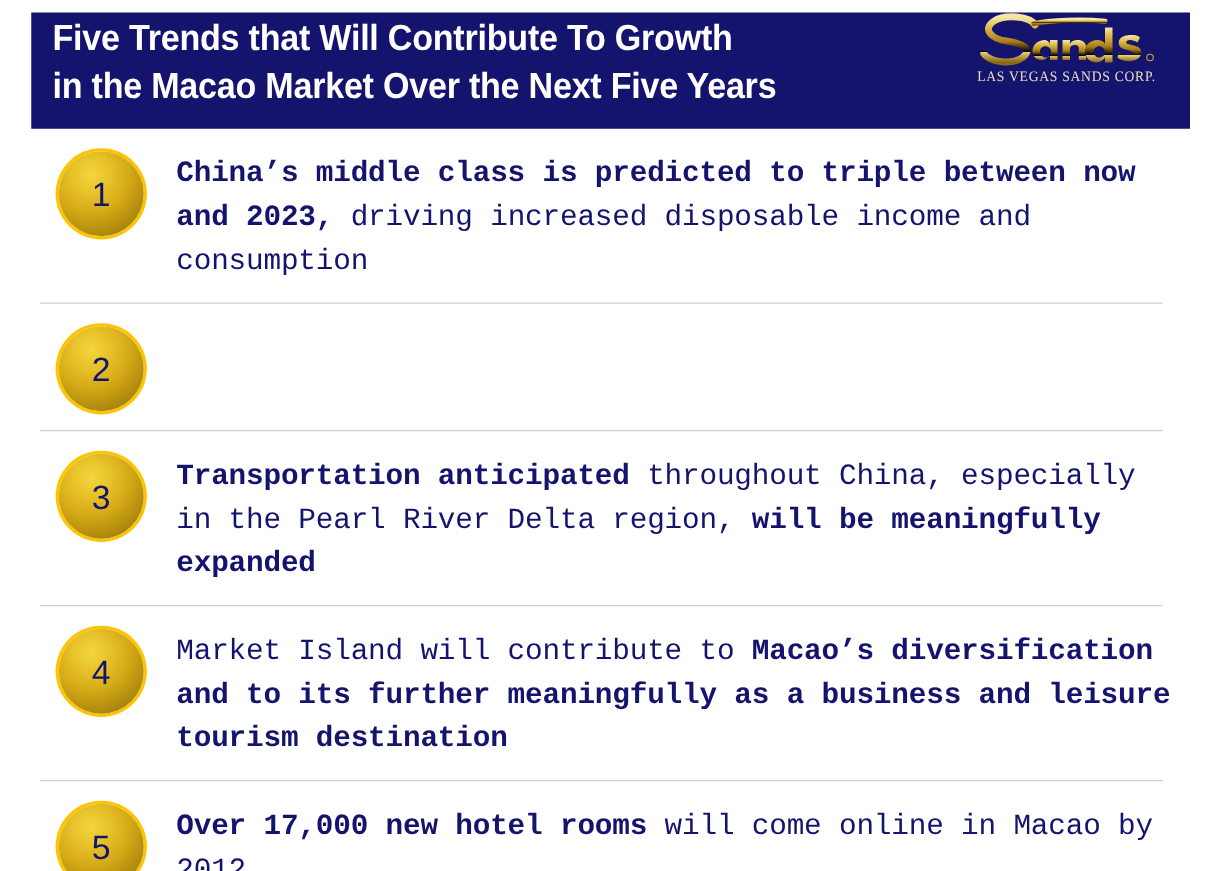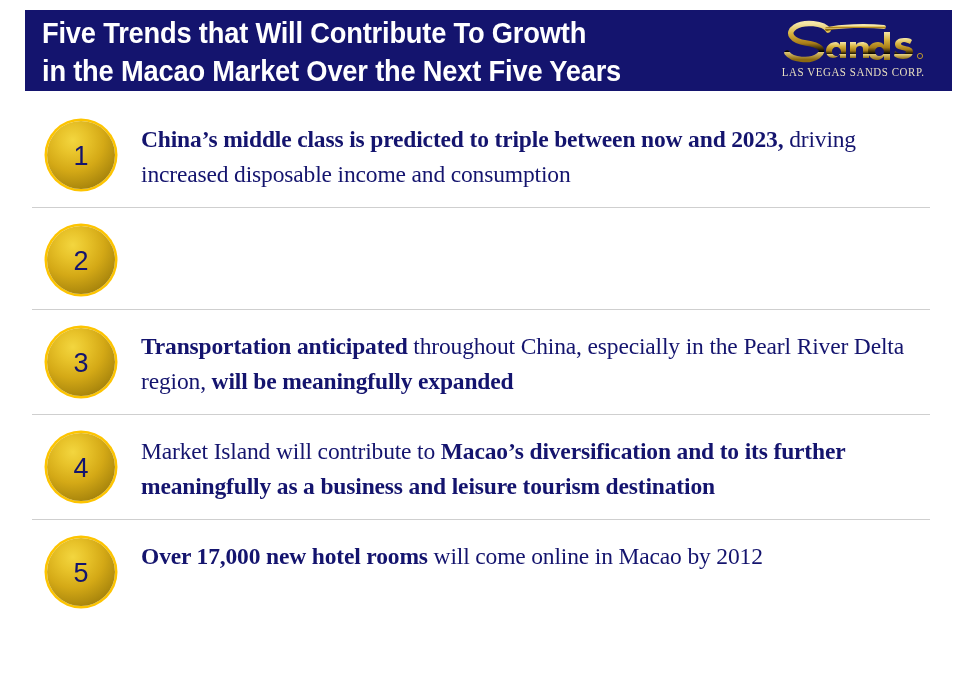--- a/index.html
+++ b/index.html
@@ -14,24 +14,24 @@
     overflow: hidden;
     position: relative;
   }
 
   
   .header-band {
     position: absolute;
     left: 25px;
     top: 10px;
     width: 927px;
-    height: 81px;
+    height: 93px;
     background: #14146e;
     display: flex;
-    align-items: center;
+    align-items: flex-start;
     justify-content: space-between;
     box-sizing: border-box;
     padding: 0 10px 0 17px;
   }
   .title-block {
     display: flex;
     flex-direction: column;
     justify-content: center;
     padding-top: 2px;
   }
@@ -110,21 +110,21 @@
     font-family: "Liberation Sans", sans-serif;
     font-size: 27px;
     font-weight: normal;
     line-height: 1;
     position: relative;
     top: 1px;
   }
   .row-text {
     flex: 1 1 auto;
     color: #14146e;
-    font-family: Liberation Serif, serif;
+    font-family: Liberation Mono, monospace;
     font-size: 23.5px;
     line-height: 35px;
     letter-spacing: -0.15px;
     padding-top: 3px;
   }
   .row-text b {
     font-weight: bold;
   }
   .divider {
     position: absolute;

